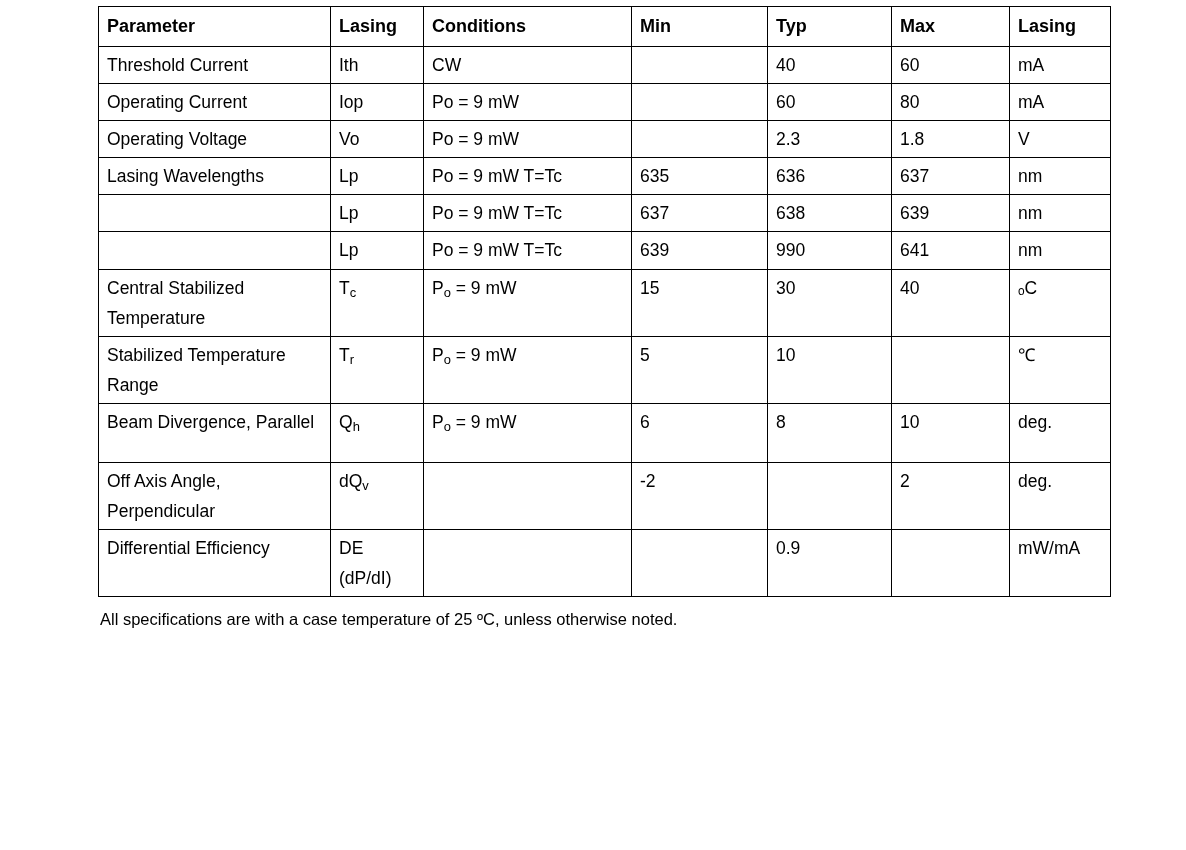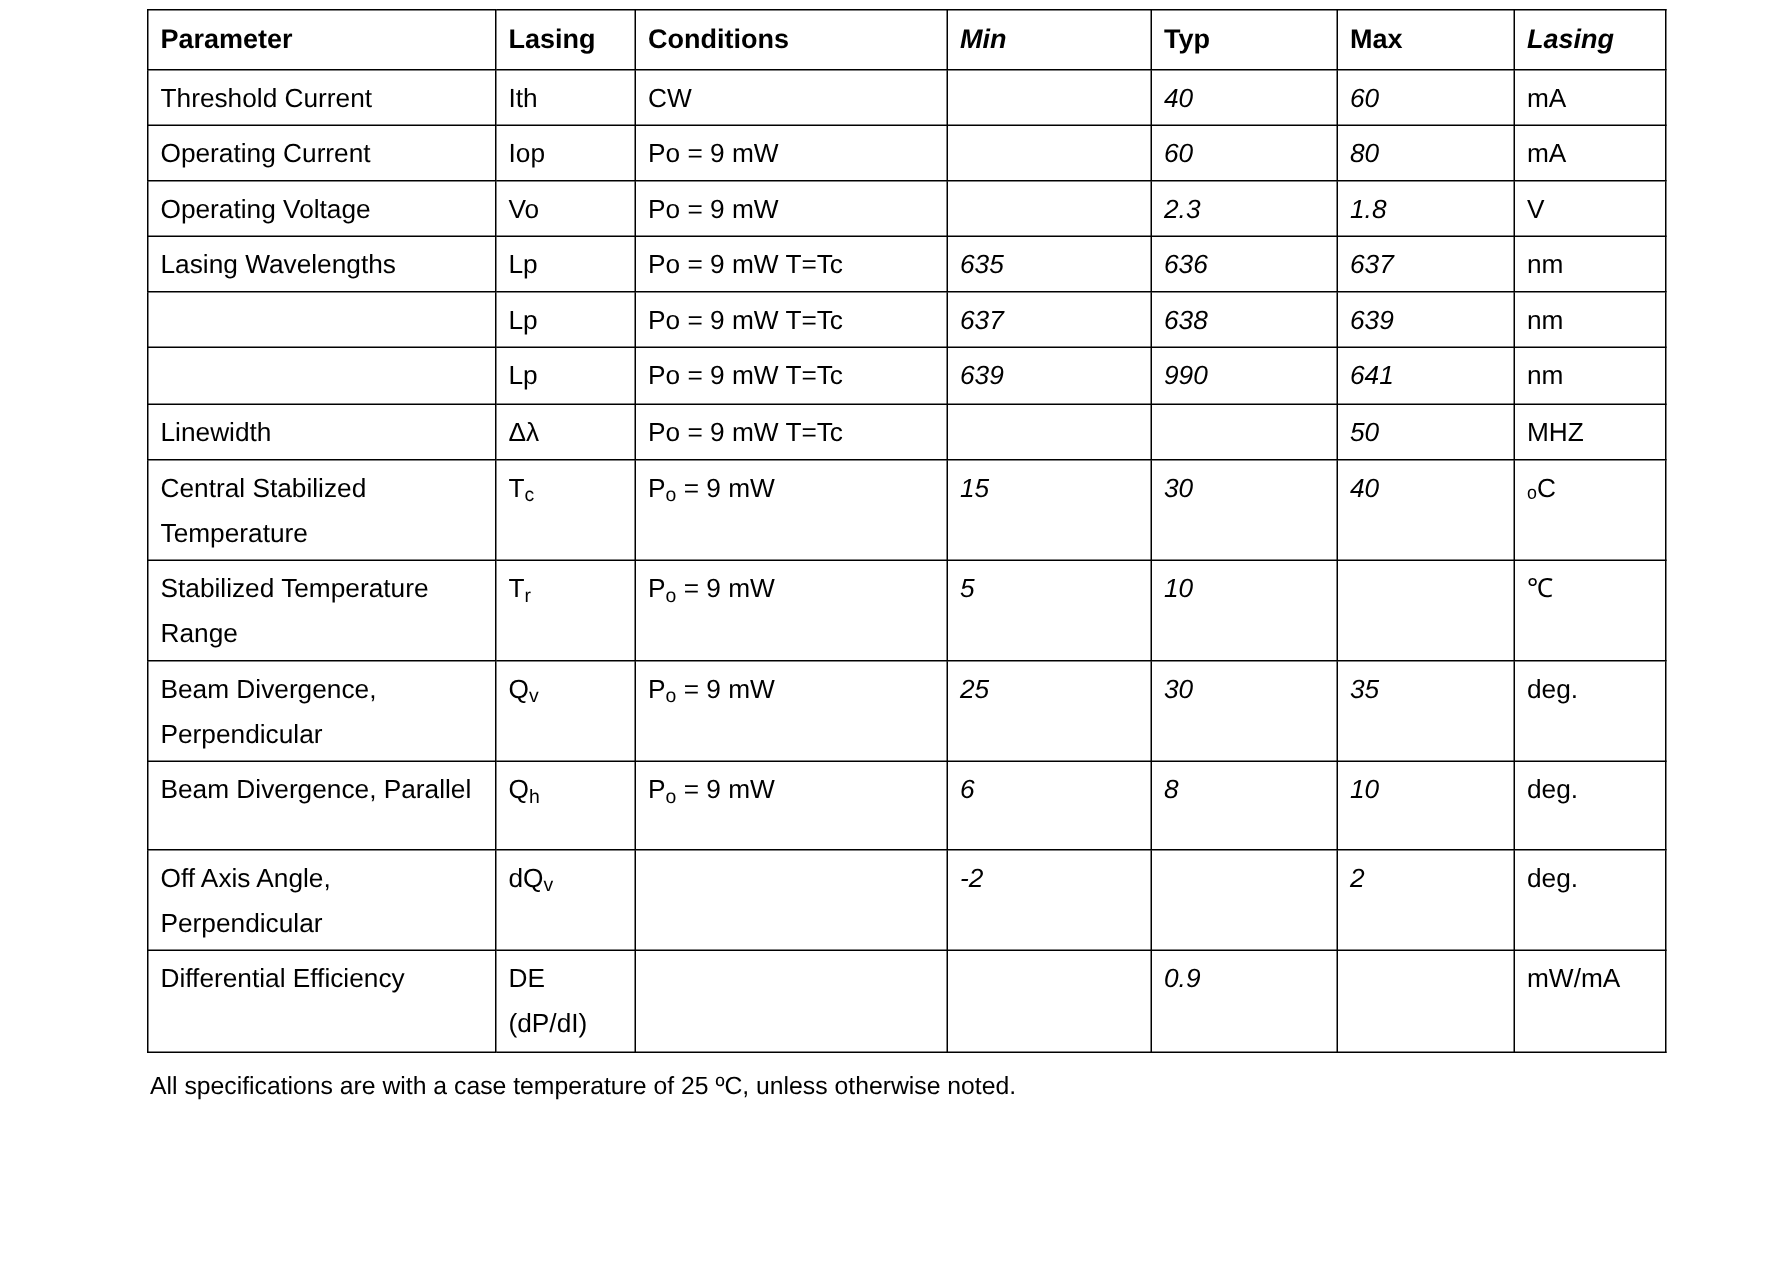--- a/index.html
+++ b/index.html
@@ -42,21 +42,21 @@
     vertical-align: top;
     font-weight: normal;
     text-align: left;
   }
   table.spec thead th {
     font-weight: bold;
     font-size: 18px;
     padding-top: 4px;
     padding-bottom: 4px;
   }
-  th.num, td.num { text-align: center; font-style: italic; }
+  th.num, td.num { text-align: center; }
   th.right, td.right { text-align: right; padding-right: 14px; }
 
   td.tall { height: 52px; }
   td.tall2 { height: 64px; }
 
   .sub { font-size: 0.74em; vertical-align: baseline; position: relative; top: 3px; }
 
   .note {
     margin-top: 10px;
     font-size: 16.5px;
@@ -149,29 +149,20 @@
       <tr>
         <td></td>
         <td>Lp</td>
         <td class="nowrap">Po = 9 mW T=Tc</td>
         <td class="num">639</td>
         <td class="num">990</td>
         <td class="num">641</td>
         <td>nm</td>
       </tr>
 
-      <tr>
-        <td>Linewidth</td>
-        <td>Δλ</td>
-        <td class="nowrap">Po = 9 mW T=Tc</td>
-        <td class="num"></td>
-        <td class="num"></td>
-        <td class="num">50</td>
-        <td>MHZ</td>
-      </tr>
 
       <tr>
         <td class="tall cellwrap">Central Stabilized Temperature</td>
         <td>T<span class="sub">c</span></td>
         <td>P<span class="sub">o</span> = 9 mW</td>
         <td class="num">15</td>
         <td class="num">30</td>
         <td class="num">40</td>
         <td>ₒC</td>
       </tr>
@@ -179,29 +170,20 @@
       <tr>
         <td class="tall cellwrap">Stabilized Temperature Range</td>
         <td>T<span class="sub">r</span></td>
         <td>P<span class="sub">o</span> = 9 mW</td>
         <td class="num">5</td>
         <td class="num">10</td>
         <td class="num"></td>
         <td>℃</td>
       </tr>
 
-      <tr>
-        <td class="tall cellwrap">Beam Divergence, Perpendicular</td>
-        <td>Q<span class="sub">v</span></td>
-        <td>P<span class="sub">o</span> = 9 mW</td>
-        <td class="num">25</td>
-        <td class="num">30</td>
-        <td class="num">35</td>
-        <td>deg.</td>
-      </tr>
 
       <tr>
         <td class="tall cellwrap">Beam Divergence, Parallel</td>
         <td>Q<span class="sub">h</span></td>
         <td>P<span class="sub">o</span> = 9 mW</td>
         <td class="num">6</td>
         <td class="num">8</td>
         <td class="num">10</td>
         <td>deg.</td>
       </tr>

